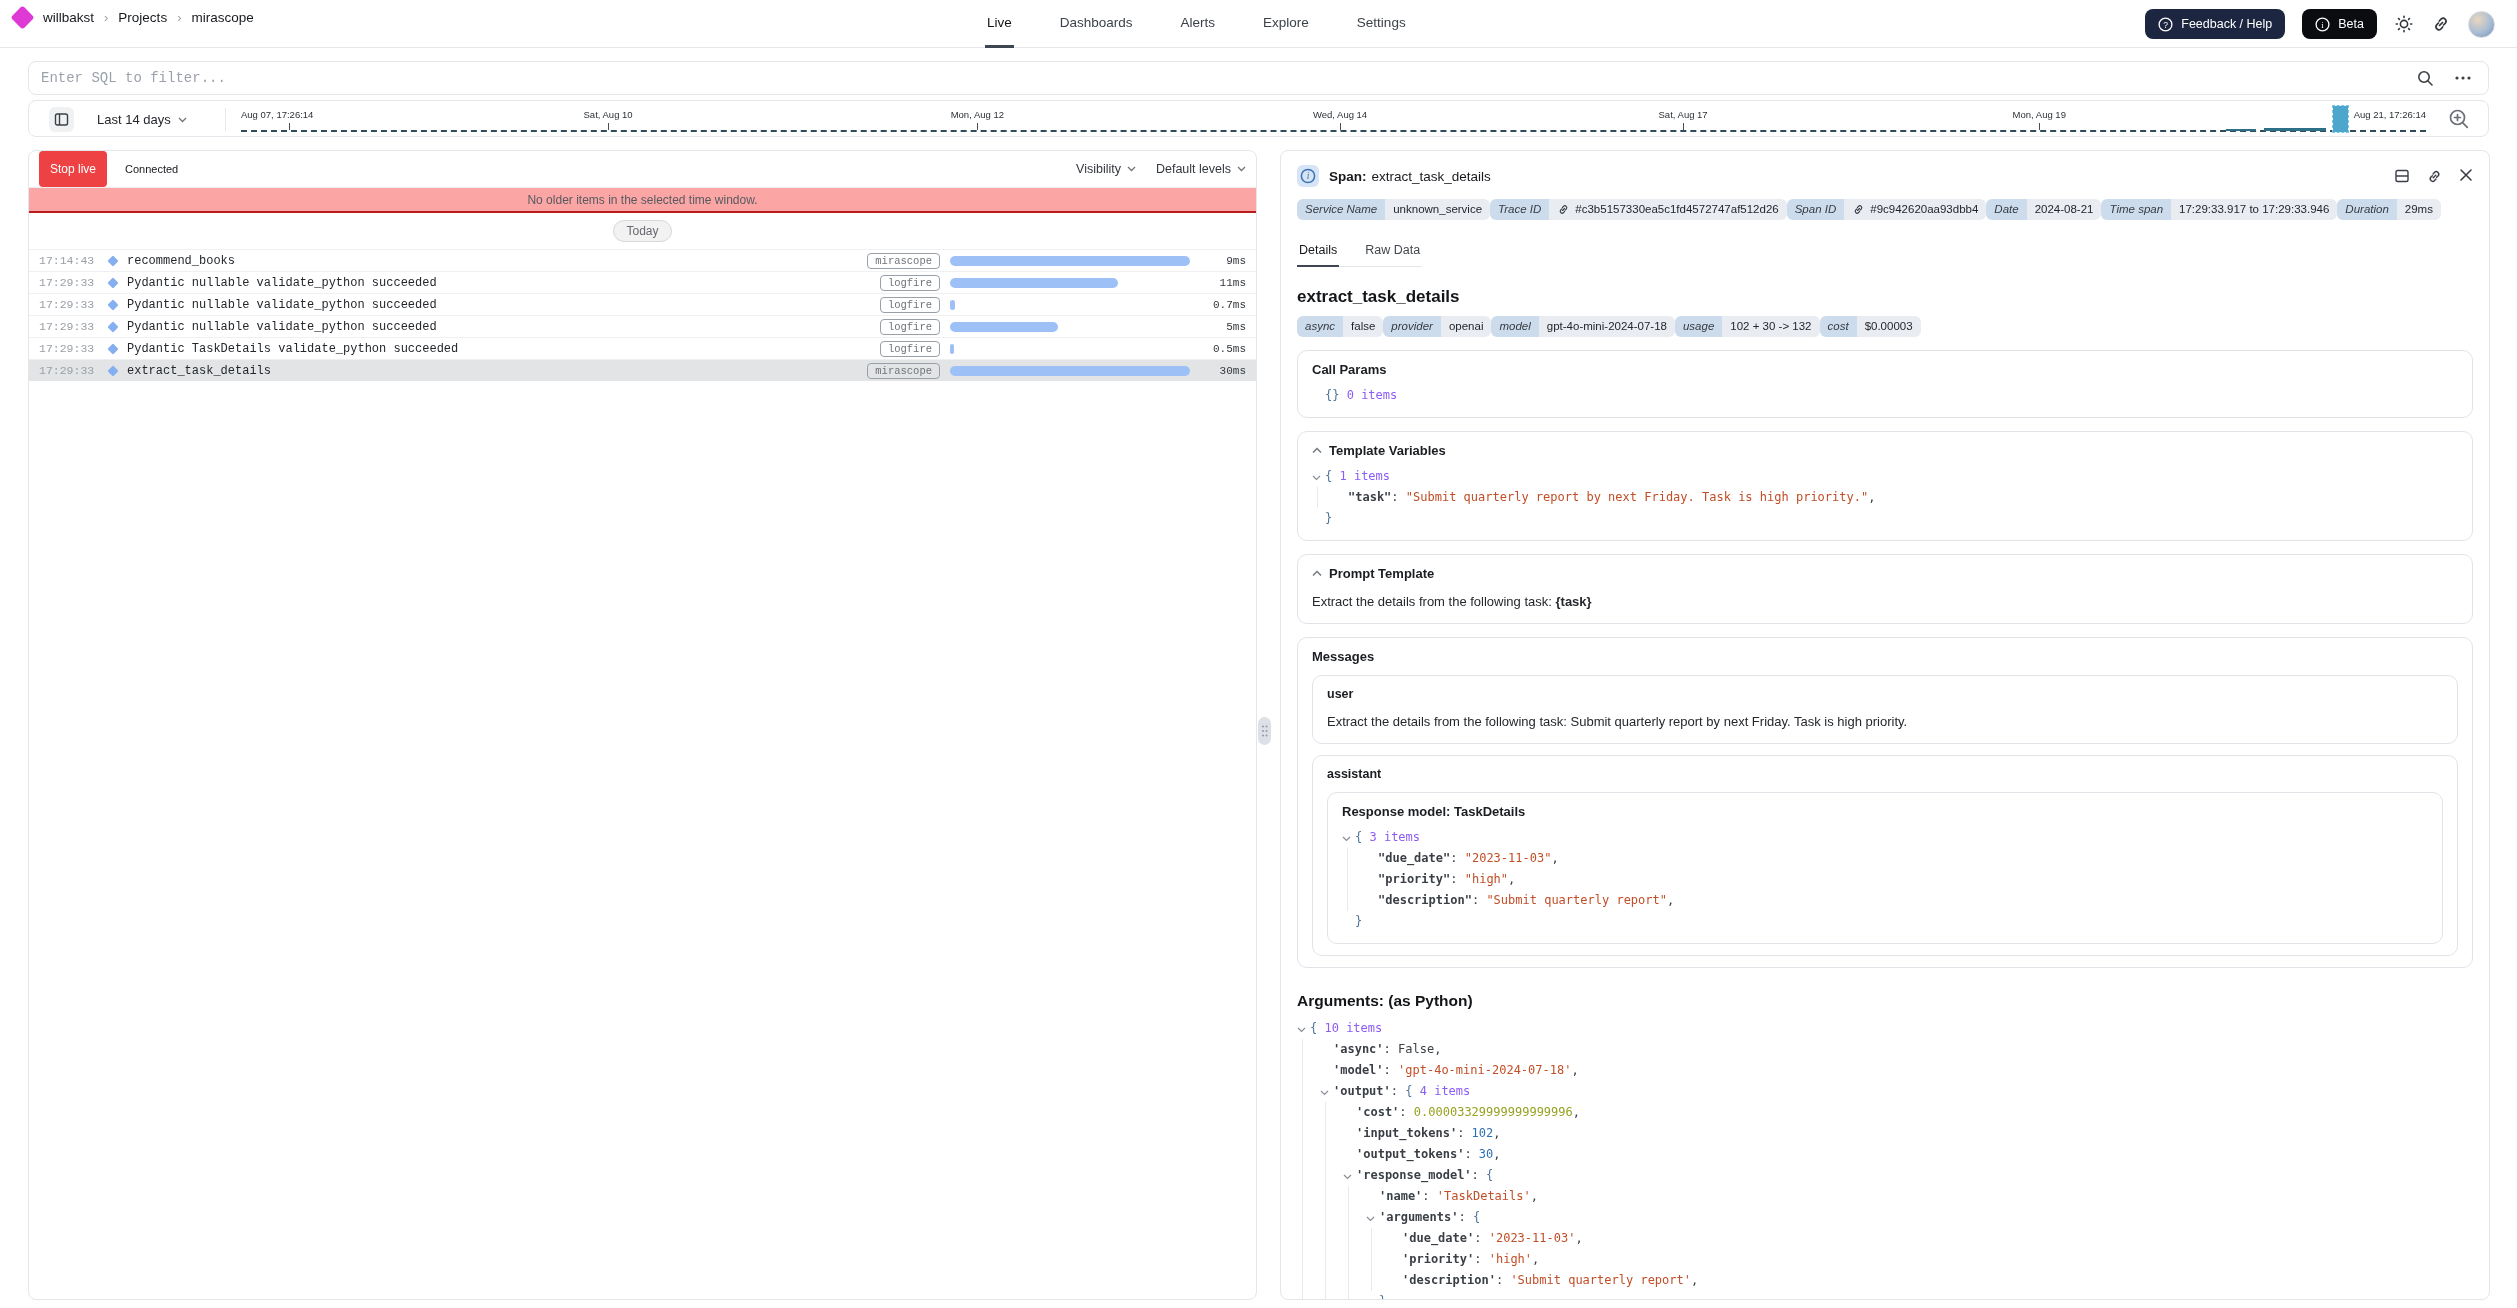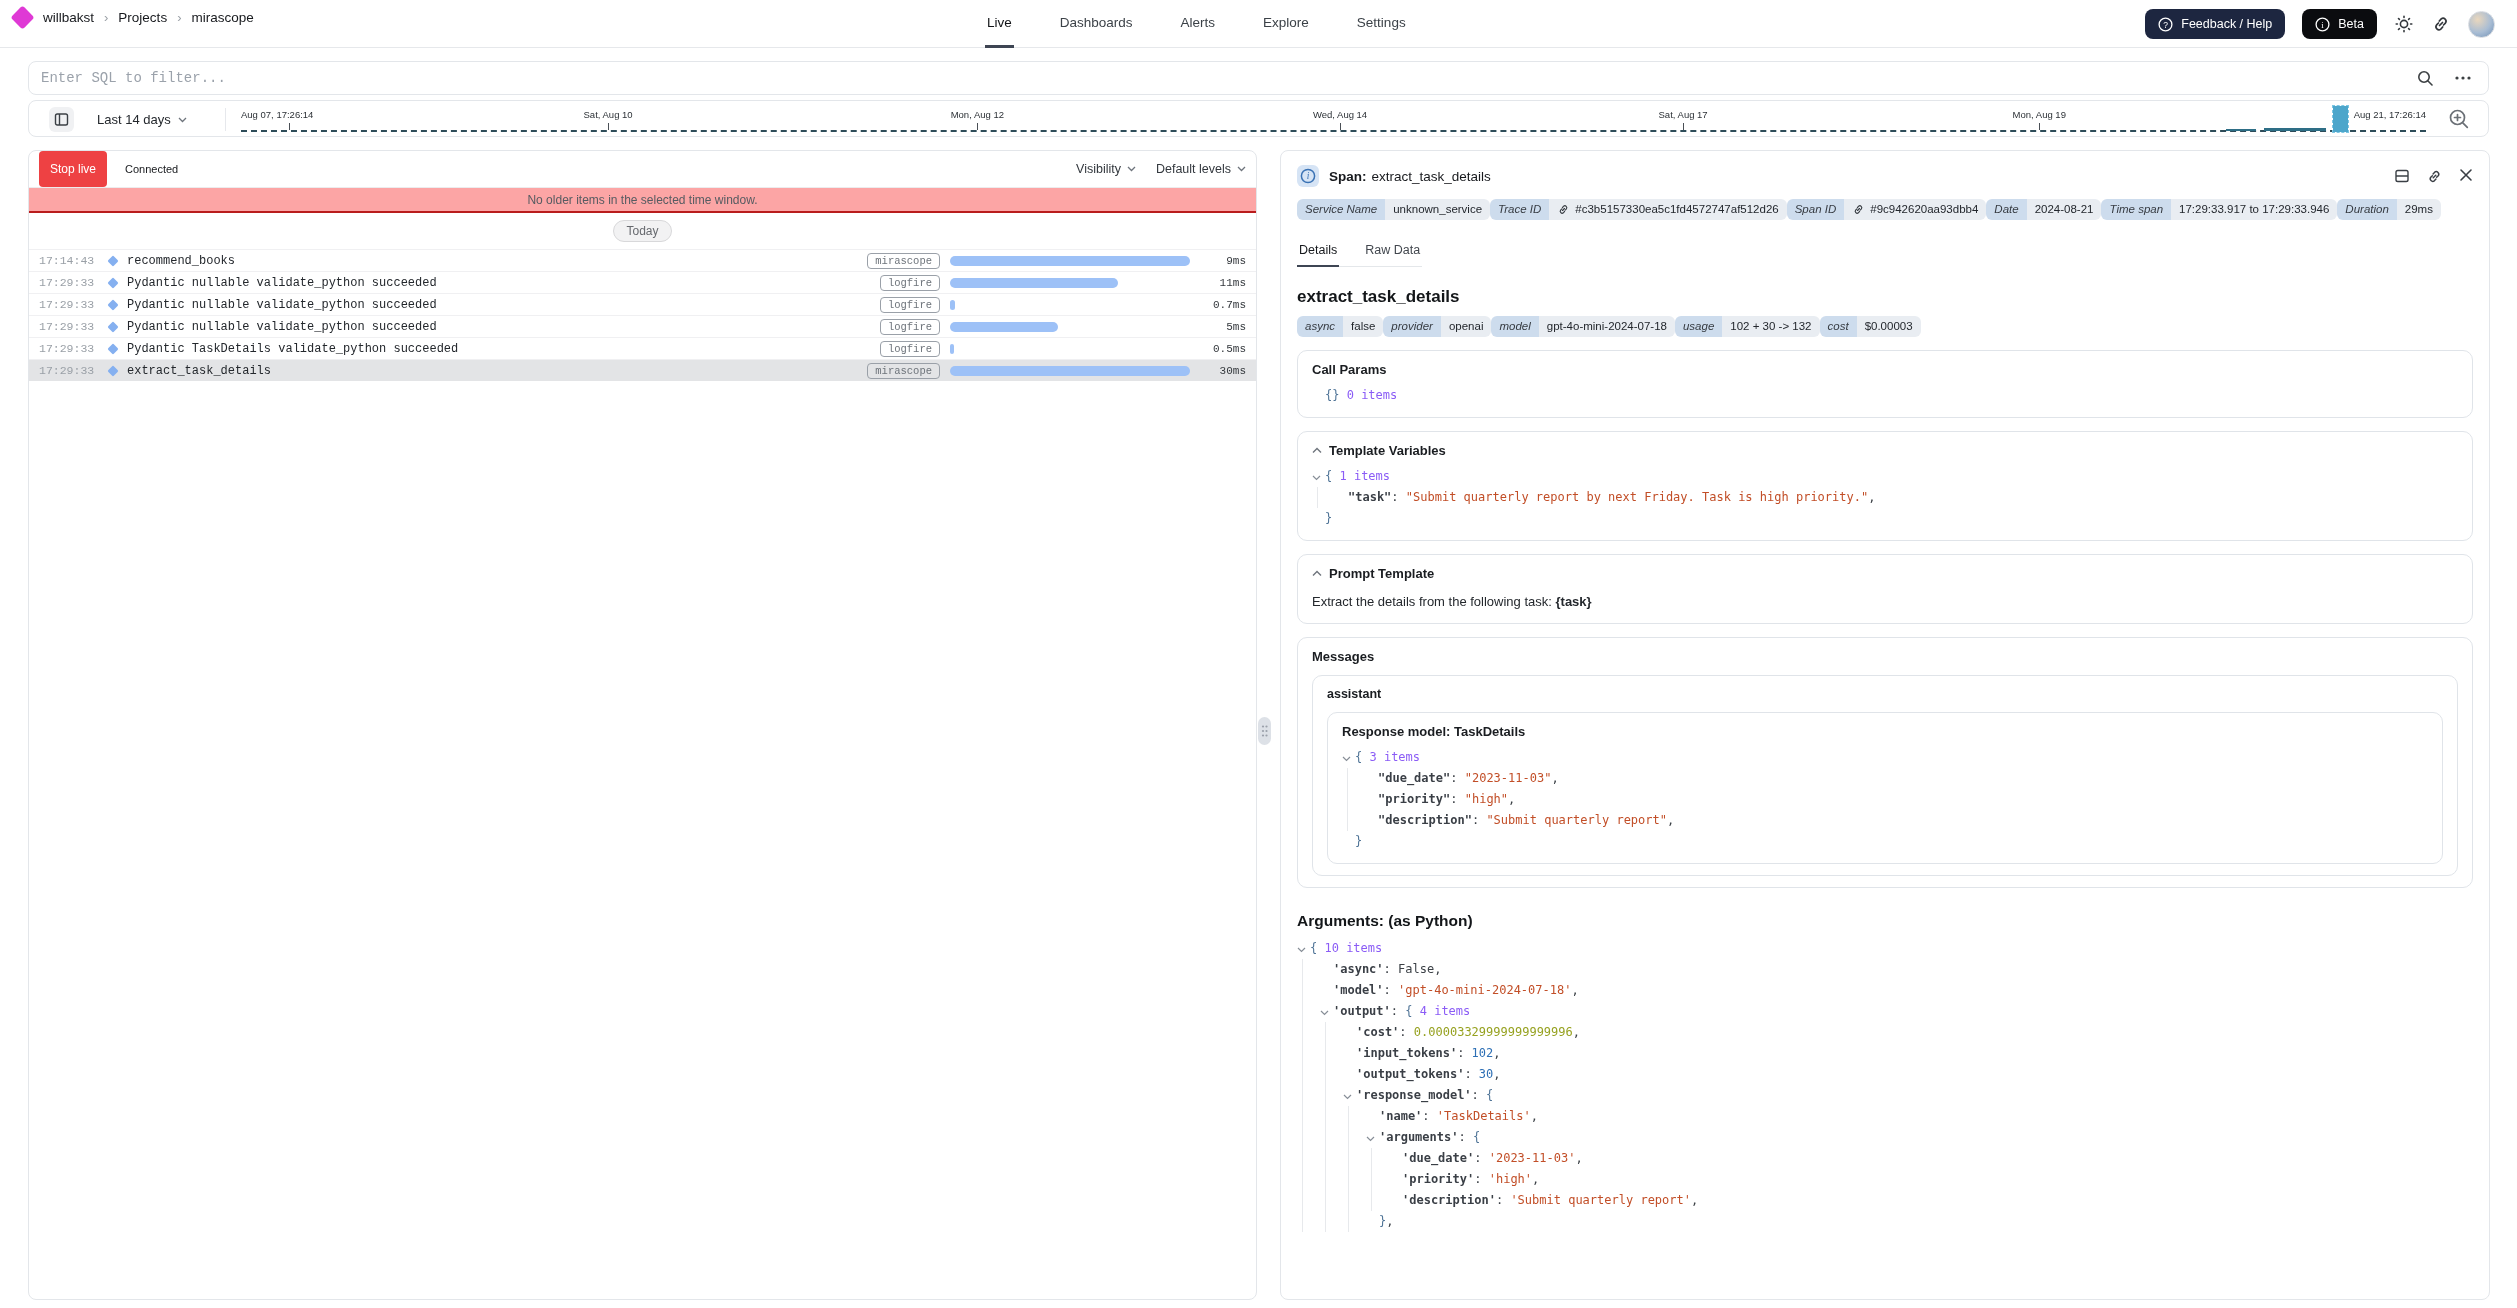--- a/index.html
+++ b/index.html
@@ -490,20 +490,24 @@
         </svg>
       <span>Prompt Template</span>
     </div>
     <div class="card-body-text">
       <span>Extract the details from the following task: </span><b>{task}</b>
     </div>
   </div>
 
   <div class="card">
     <div class="card-title">Messages</div>
+    <div class="msg-card">
+      <div class="card-title" style="font-size:12.5px">user</div>
+      <div class="card-body-text">Extract the details from the following task: Submit quarterly report by next Friday. Task is high priority.</div>
+    </div>
     <div class="msg-card">
       <div class="card-title" style="font-size:12.5px">assistant</div>
       <div class="msg-card">
         <div class="card-title">Response model: TaskDetails</div>
         <div class="tree" id="tree-response">
             <div class="tline"><span class="tchev"><svg width="9" height="6" viewBox="0 0 9 6">
                   <path d="M1 1l3.5 3.5L8 1" fill="none" stroke="#878e97" stroke-width="1.2"></path>
                 </svg></span><span class="tk-b">{</span><span class="tk-it"> 3 items</span></div>
             <div class="tg">
               <div class="tline"><span class="tchev"></span><span class="tk-k">"due_date"</span><span class="tk-p">: </span><span class="tk-s">"2023-11-03"</span><span class="tk-p">,</span></div>

